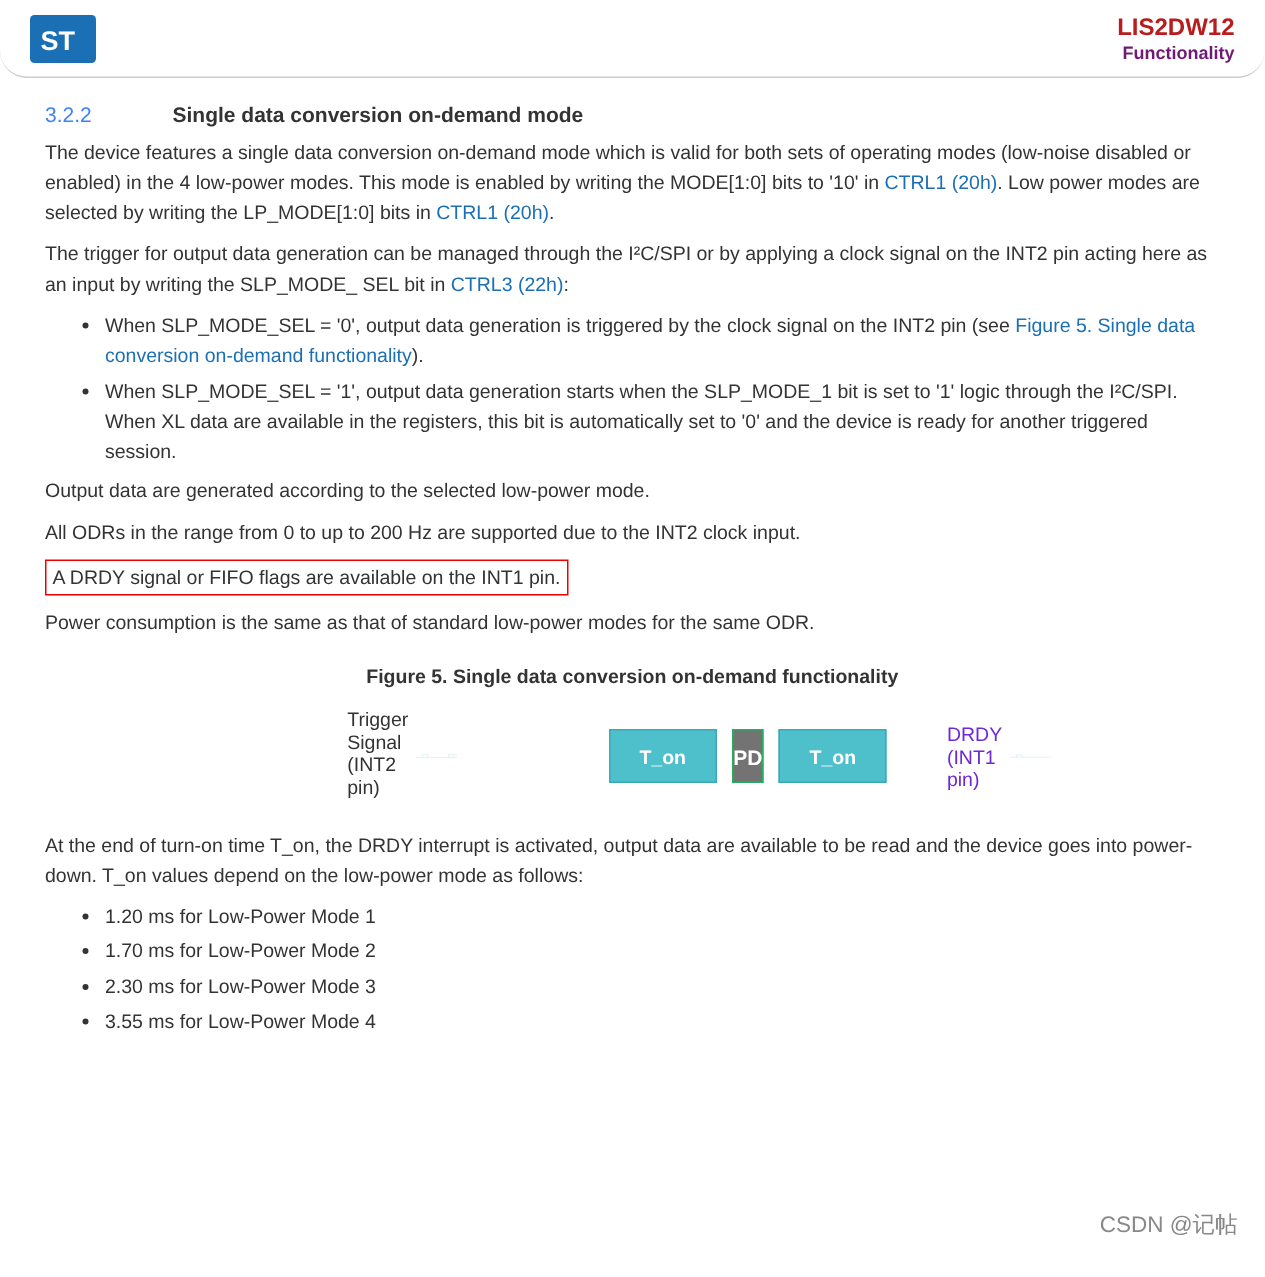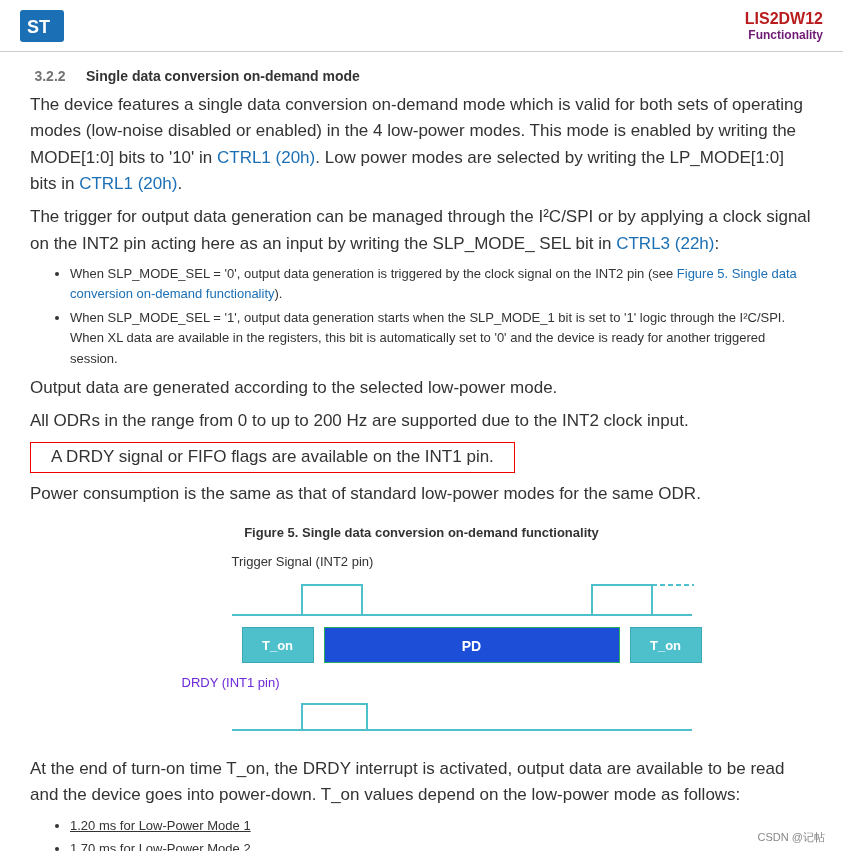--- a/index.html
+++ b/index.html
@@ -10,20 +10,21 @@
       background: #fff;
       width: 843px;
       min-height: 851px;
     }
     .header {
       display: flex;
       justify-content: space-between;
       align-items: flex-start;
       padding: 10px 20px 6px 20px;
       border-bottom: 1px solid #ccc;
+      border-radius: 18px;
     }
     .header-logo {
       width: 44px;
       height: 32px;
     }
     .header-right {
       text-align: right;
     }
     .header-title {
       color: #b91c1c;
@@ -37,34 +38,34 @@
     }
     .content {
       padding: 16px 30px 16px 30px;
     }
     .section-header {
       display: flex;
       align-items: baseline;
       margin-bottom: 8px;
     }
     .section-number {
-      color: #737373;
-      font-weight: bold;
+      color: #3b82f6;
+      font-weight: normal;
       font-size: 14px;
       margin-right: 16px;
       min-width: 40px;
-      text-align: center;
     }
     .section-title {
       font-weight: bold;
       font-size: 14px;
       color: #333;
+      margin-left: 29px;
     }
     .body-text {
-      font-size: 17px;
+      font-size: 13px;
       line-height: 1.55;
       color: #333;
       margin-bottom: 7px;
       margin-left: 0;
     }
     .link-blue {
       color: #1a6fb5;
       text-decoration: none;
     }
     .bullet-list {
@@ -73,33 +74,33 @@
     }
     .bullet-list li {
       font-size: 13px;
       line-height: 1.55;
       margin-bottom: 4px;
       color: #333;
     }
     .highlighted-box {
       border: 1.5px solid #e00;
       display: inline-block;
-      padding: 1px 20px;
+      padding: 1px 4px;
       margin: 1px 0;
     }
     .figure-caption {
       text-align: center;
       font-weight: bold;
       font-size: 13px;
       margin: 18px 0 14px 0;
       color: #333;
     }
     .diagram-area {
       display: flex;
-      flex-direction: column;
+      flex-direction: row;
       align-items: center;
       margin: 0 auto;
       width: 560px;
       position: relative;
     }
     .trigger-label {
       align-self: flex-start;
       font-size: 13px;
       color: #333;
       margin-bottom: 4px;
@@ -129,21 +130,21 @@
       color: #fff;
       font-size: 13px;
       font-weight: bold;
       text-align: center;
       height: 36px;
       width: 72px;
       line-height: 36px;
       border: 1px solid #3aa8b5;
     }
     .bar-pd {
-      background: #1d4ed8;
+      background: #737373;
       color: #fff;
       font-size: 14px;
       font-weight: bold;
       text-align: center;
       height: 36px;
       flex: 1;
       line-height: 36px;
       border: 1px solid #27ae60;
     }
     .bar-t-on-right {
@@ -159,27 +160,26 @@
     }
     .sub-bullets {
       margin: 4px 0 6px 40px;
       list-style: disc;
     }
     .sub-bullets li {
       font-size: 13px;
       line-height: 1.55;
       margin-bottom: 3px;
       color: #333;
-      text-decoration: underline;
     }
     .footer-watermark {
       position: fixed;
-      bottom: 6px;
+      bottom: 25px;
       right: 18px;
-      font-size: 11px;
+      font-size: 15px;
       color: #888;
     }
     svg.timing-svg {
       width: 100%;
       overflow: visible;
     }
   </style>
 </head>
 <body>
 

